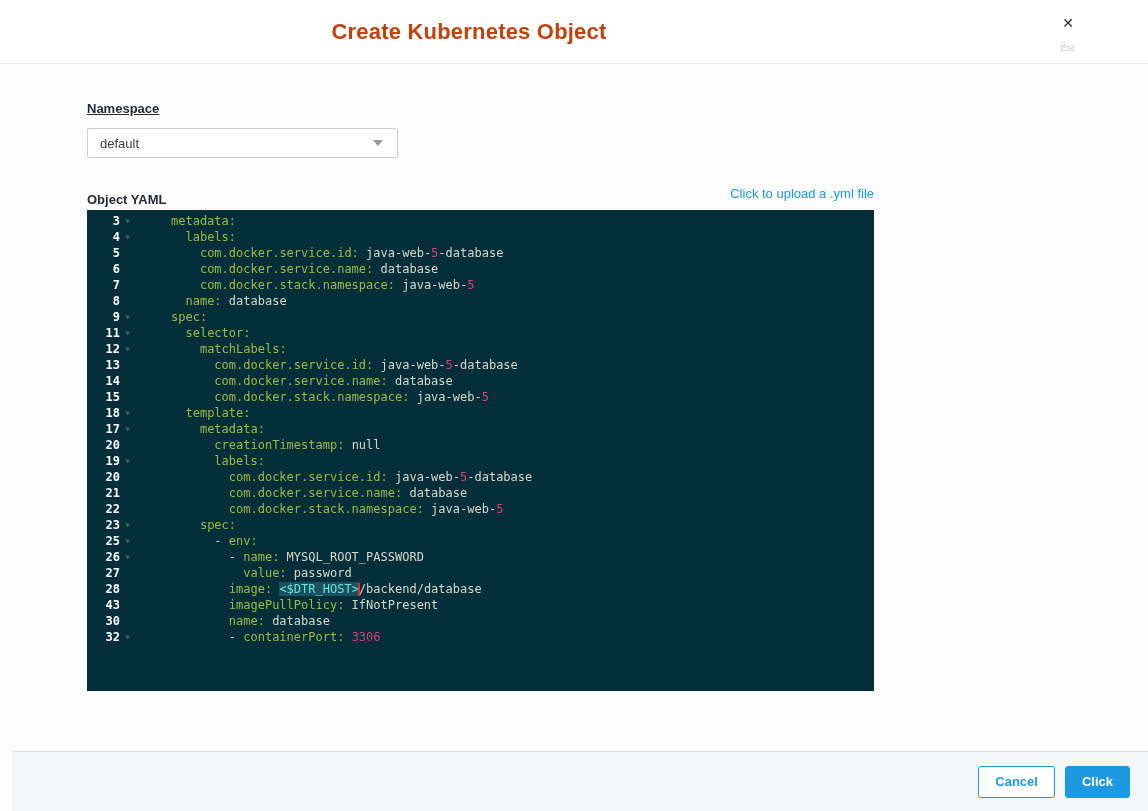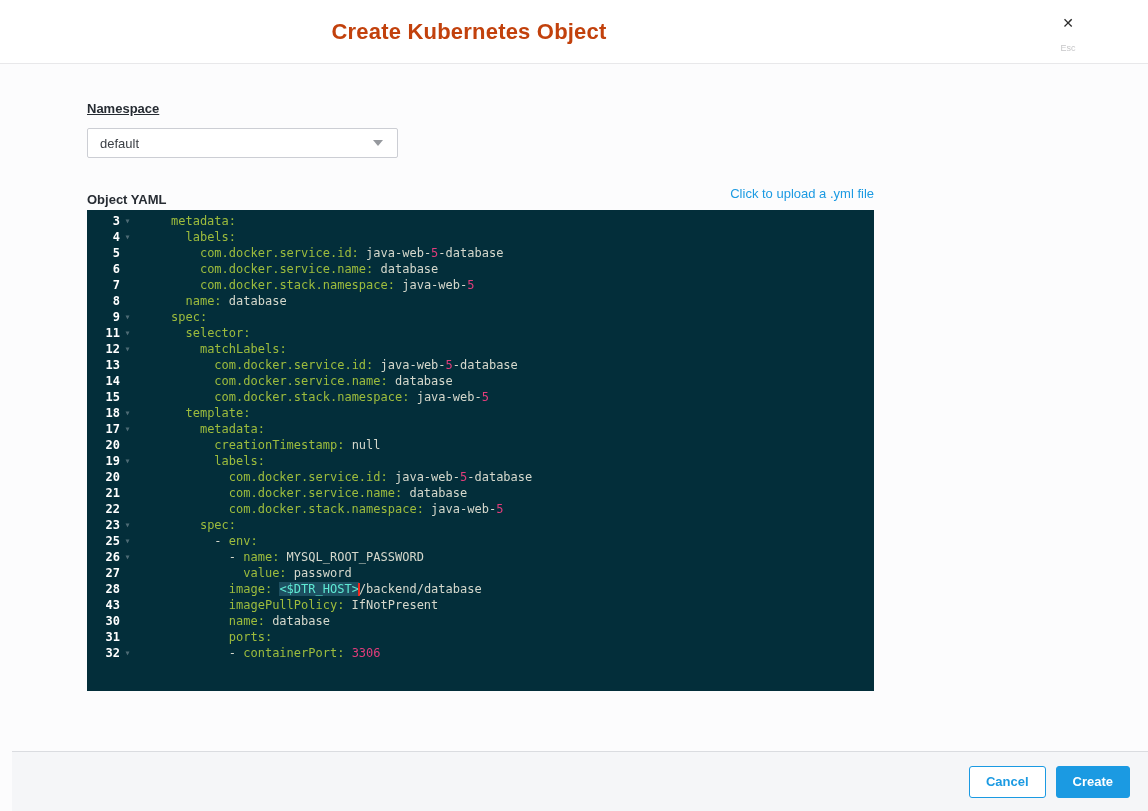--- a/index.html
+++ b/index.html
@@ -108,24 +108,23 @@
           <div class="cm-line"><div class="cm-gutter"><span class="cm-linenum">20</span><span class="cm-fold"></span></div><span class="cm-code"><span class="tok-plain">        </span><span class="tok-key">com.docker.service.id:</span><span class="tok-val"> java-web-</span><span class="tok-num">5</span><span class="tok-val">-database</span></span></div>
           <div class="cm-line"><div class="cm-gutter"><span class="cm-linenum">21</span><span class="cm-fold"></span></div><span class="cm-code"><span class="tok-plain">        </span><span class="tok-key">com.docker.service.name:</span><span class="tok-val"> database</span></span></div>
           <div class="cm-line"><div class="cm-gutter"><span class="cm-linenum">22</span><span class="cm-fold"></span></div><span class="cm-code"><span class="tok-plain">        </span><span class="tok-key">com.docker.stack.namespace:</span><span class="tok-val"> java-web-</span><span class="tok-num">5</span></span></div>
           <div class="cm-line"><div class="cm-gutter"><span class="cm-linenum">23</span><span class="cm-fold">▾</span></div><span class="cm-code"><span class="tok-plain">    </span><span class="tok-key">spec:</span></span></div>
           <div class="cm-line"><div class="cm-gutter"><span class="cm-linenum">25</span><span class="cm-fold">▾</span></div><span class="cm-code"><span class="tok-plain">      </span><span class="tok-val">- </span><span class="tok-key">env:</span></span></div>
           <div class="cm-line"><div class="cm-gutter"><span class="cm-linenum">26</span><span class="cm-fold">▾</span></div><span class="cm-code"><span class="tok-plain">        </span><span class="tok-val">- </span><span class="tok-key">name:</span><span class="tok-val"> MYSQL_ROOT_PASSWORD</span></span></div>
           <div class="cm-line"><div class="cm-gutter"><span class="cm-linenum">27</span><span class="cm-fold"></span></div><span class="cm-code"><span class="tok-plain">          </span><span class="tok-key">value:</span><span class="tok-val"> password</span></span></div>
           <div class="cm-line"><div class="cm-gutter"><span class="cm-linenum">28</span><span class="cm-fold"></span></div><span class="cm-code"><span class="tok-plain">        </span><span class="tok-key">image:</span><span class="tok-val"> </span><span class="tok-sel">&lt;$DTR_HOST&gt;</span><span class="cm-cursor"></span><span class="tok-val">/backend/database</span></span></div>
           <div class="cm-line"><div class="cm-gutter"><span class="cm-linenum">43</span><span class="cm-fold"></span></div><span class="cm-code"><span class="tok-plain">        </span><span class="tok-key">imagePullPolicy:</span><span class="tok-val"> IfNotPresent</span></span></div>
           <div class="cm-line"><div class="cm-gutter"><span class="cm-linenum">30</span><span class="cm-fold"></span></div><span class="cm-code"><span class="tok-plain">        </span><span class="tok-key">name:</span><span class="tok-val"> database</span></span></div>
-          <div class="cm-line"><div class="cm-gutter"><span class="cm-linenum">31</span><span class="cm-fold"></span></div><span class="cm-code"><span class="tok-plain">        </span><span class="tok-key">ports:</span></span></div>
           <div class="cm-line"><div class="cm-gutter"><span class="cm-linenum">32</span><span class="cm-fold">▾</span></div><span class="cm-code"><span class="tok-plain">        </span><span class="tok-val">- </span><span class="tok-key">containerPort:</span><span class="tok-val"> </span><span class="tok-num">3306</span></span></div>
         </div>
     </div>
   </div>
 
   <div class="modal-footer">
     <button class="btn btn-cancel">Cancel</button>
-    <button class="btn btn-create">Create</button>
+    <button class="btn btn-create">Click</button>
   </div>
 
 </div>
 
 </body></html>

